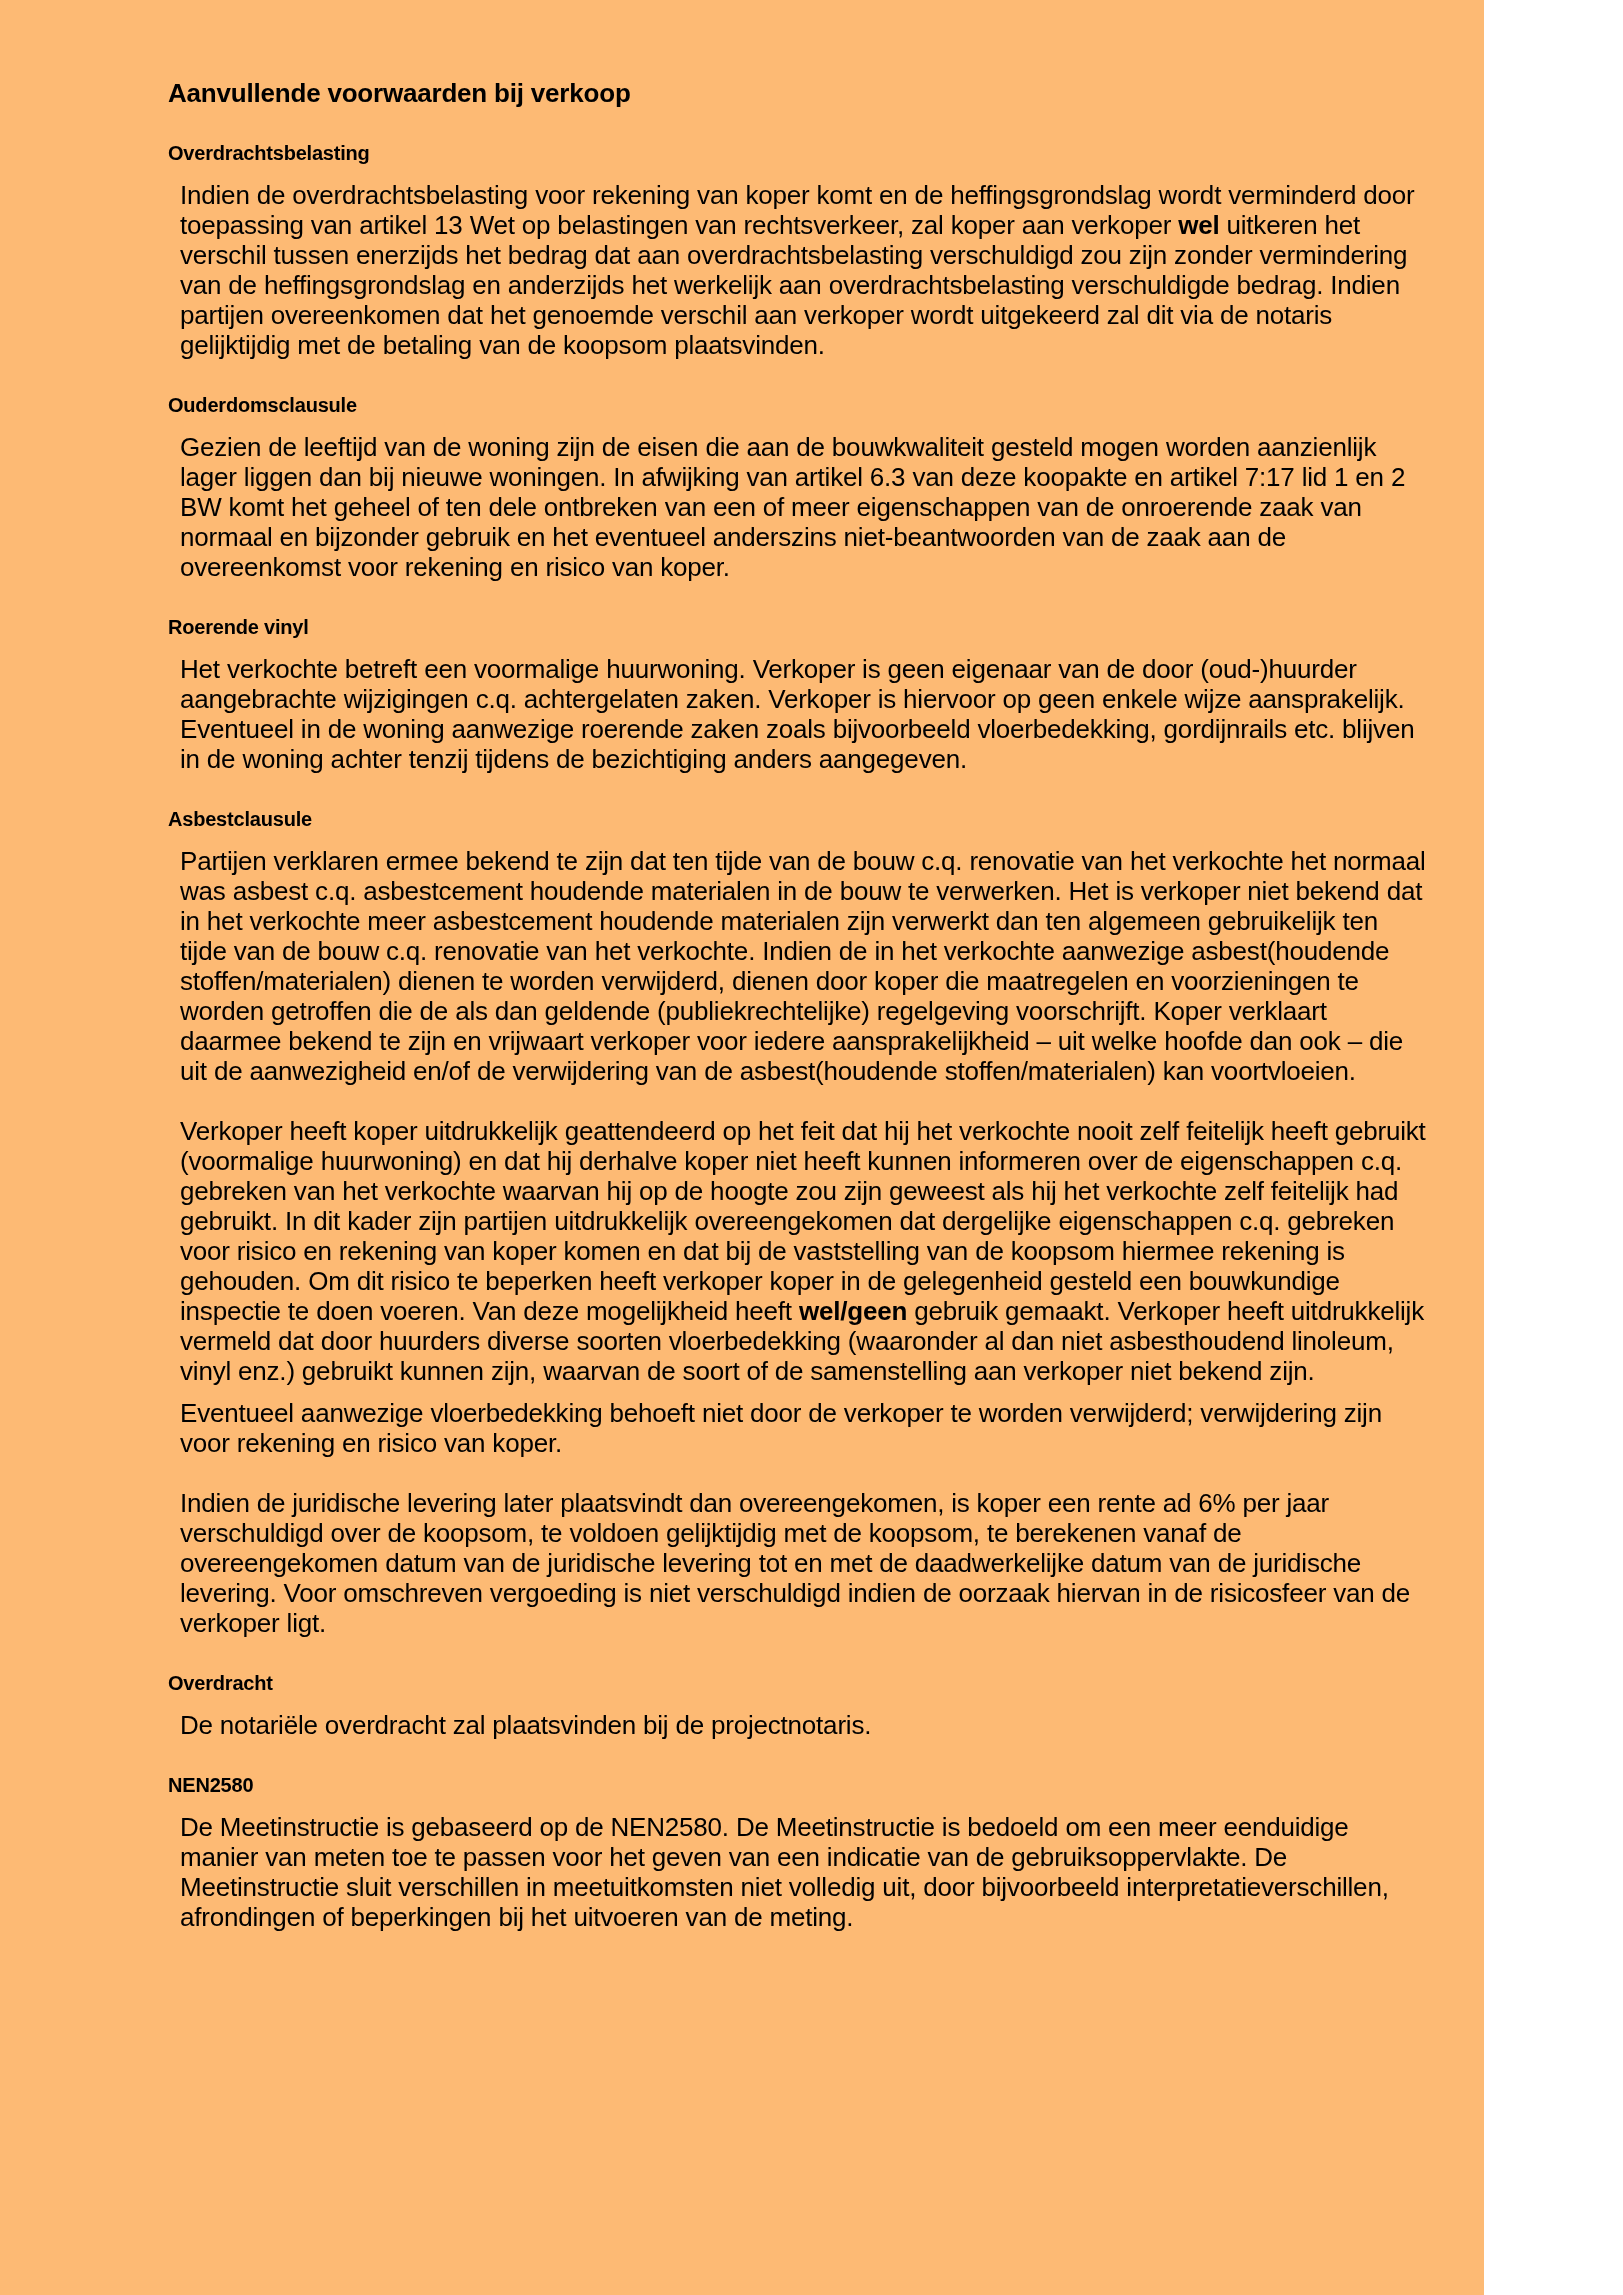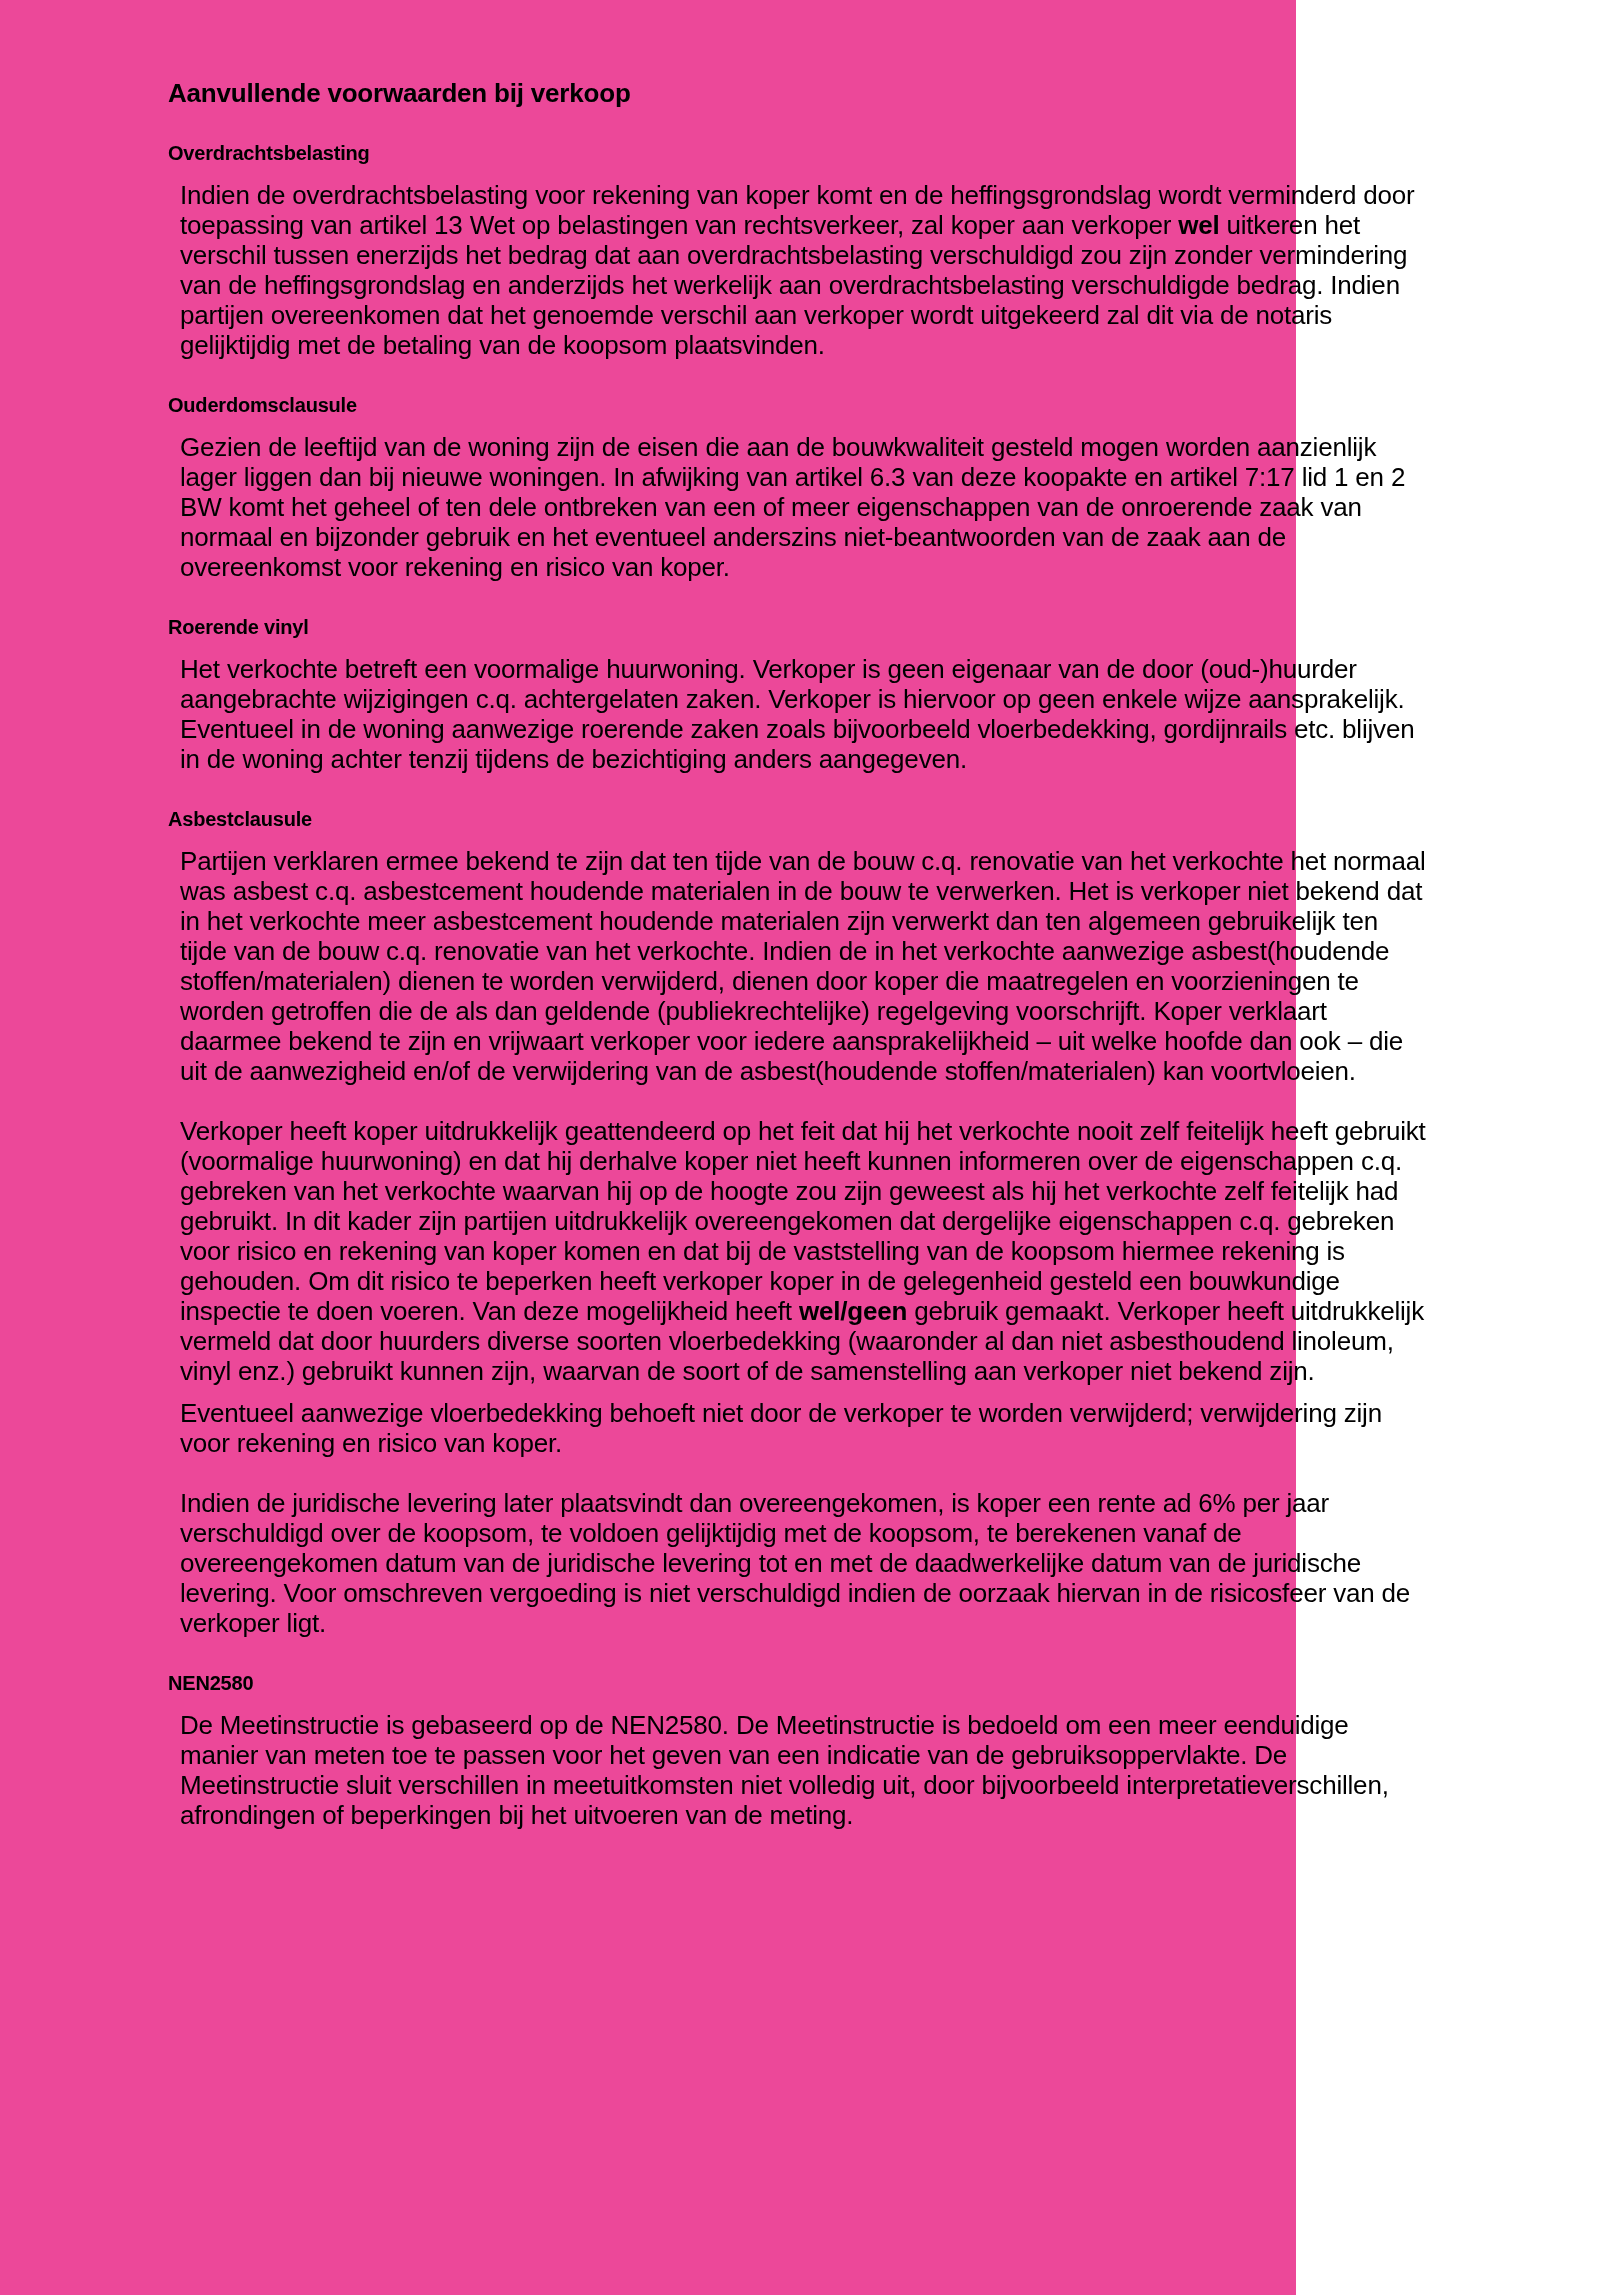--- a/index.html
+++ b/index.html
@@ -9,23 +9,23 @@
   }
   body {
     width: 1624px;
     height: 2295px;
     overflow: hidden;
     font-family: "Liberation Sans", "DejaVu Sans", sans-serif;
     color: #000000;
   }
   .page {
     position: relative;
-    width: 1296px;
+    width: 1484px;
     height: 2295px;
-    background: #ec4899;
+    background: #fdba74;
   }
   .content {
     position: absolute;
     top: 78px;
     left: 168px;
     width: 1270px;
     font-size: 26px;
     line-height: 30px;
     letter-spacing: -0.2px;
   }
@@ -82,20 +82,24 @@
 
     <div class="section">
       <p><span>Verkoper heeft koper uitdrukkelijk geattendeerd op het feit dat hij het verkochte nooit zelf feitelijk heeft gebruikt (voormalige huurwoning) en dat hij derhalve koper niet heeft kunnen informeren over de eigenschappen c.q. gebreken van het verkochte waarvan hij op de hoogte zou zijn geweest als hij het verkochte zelf feitelijk had gebruikt. In dit kader zijn partijen uitdrukkelijk overeengekomen dat dergelijke eigenschappen c.q. gebreken voor risico en rekening van koper komen en dat bij de vaststelling van de koopsom hiermee rekening is gehouden. Om dit risico te beperken heeft verkoper koper in de gelegenheid gesteld een bouwkundige inspectie te doen voeren. Van deze mogelijkheid heeft </span><b>wel/geen</b><span> gebruik gemaakt. Verkoper heeft uitdrukkelijk vermeld dat door huurders diverse soorten vloerbedekking (waaronder al dan niet asbesthoudend linoleum, vinyl enz.) gebruikt kunnen zijn, waarvan de soort of de samenstelling aan verkoper niet bekend zijn.</span></p>
       <p><span>Eventueel aanwezige vloerbedekking behoeft niet door de verkoper te worden verwijderd; verwijdering zijn voor rekening en risico van koper.</span></p>
     </div>
 
     <div class="section">
       <p><span>Indien de juridische levering later plaatsvindt dan overeengekomen, is koper een rente ad 6% per jaar verschuldigd over de koopsom, te voldoen gelijktijdig met de koopsom, te berekenen vanaf de overeengekomen datum van de juridische levering tot en met de daadwerkelijke datum van de juridische levering. Voor omschreven vergoeding is niet verschuldigd indien de oorzaak hiervan in de risicosfeer van de verkoper ligt.</span></p>
     </div>
 
+    <div class="section">
+      <h2 class="section-heading">Overdracht</h2>
+      <p><span>De notariële overdracht zal plaatsvinden bij de projectnotaris.</span></p>
+    </div>
 
     <div class="section">
       <h2 class="section-heading">NEN2580</h2>
       <p><span>De Meetinstructie is gebaseerd op de NEN2580. De Meetinstructie is bedoeld om een meer eenduidige manier van meten toe te passen voor het geven van een indicatie van de gebruiksoppervlakte. De Meetinstructie sluit verschillen in meetuitkomsten niet volledig uit, door bijvoorbeeld interpretatieverschillen, afrondingen of beperkingen bij het uitvoeren van de meting.</span></p>
     </div>
 
   </div>
 </div>
 
 

